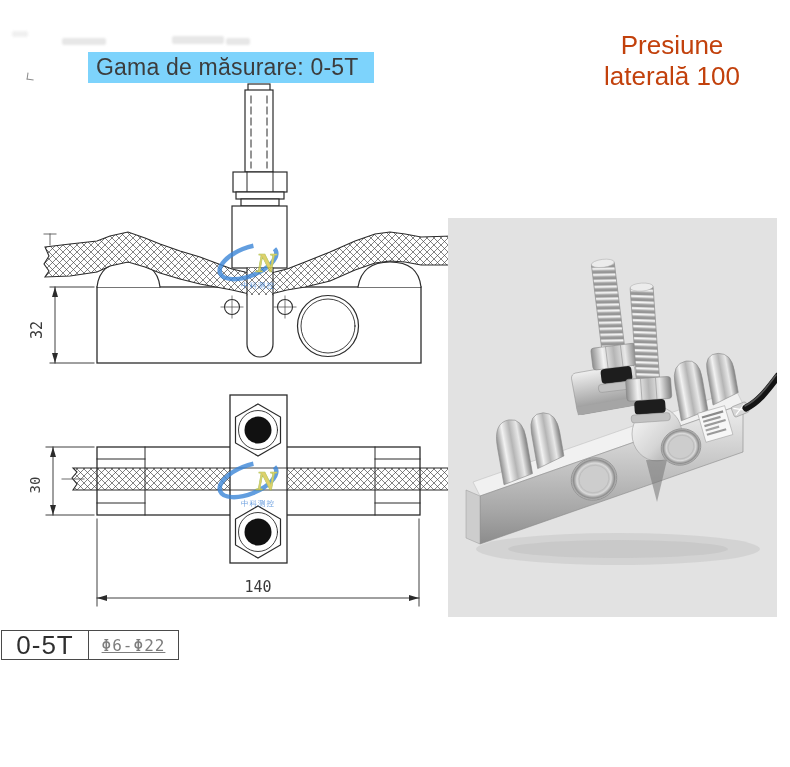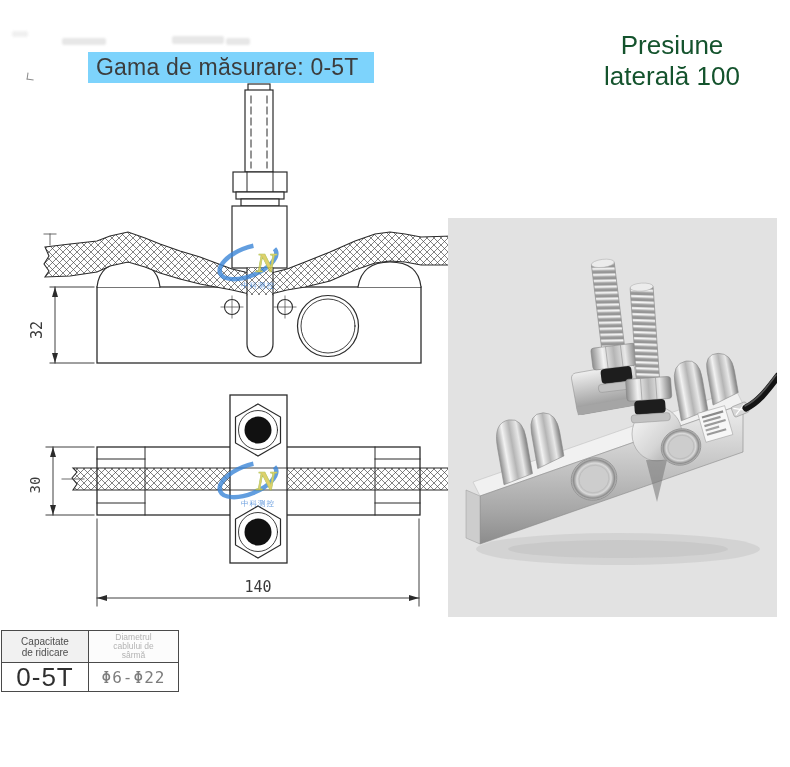--- a/index.html
+++ b/index.html
@@ -2,21 +2,21 @@
 <html><head>
 <meta charset="utf-8">
 <style>
   html,body{margin:0;padding:0;background:#ffffff;width:790px;height:767px;overflow:hidden;
     font-family:"Liberation Sans", sans-serif;}
   .stage{position:relative;width:790px;height:767px;background:#fff;}
 
   .title{position:absolute;left:88px;top:46px;width:270px;padding:2px 8px;background:#7dd3fc;
     font-size:23px;color:#3c3c3c;white-space:nowrap;letter-spacing:.2px;margin-top:6px;}
   .side-note{position:absolute;left:582px;top:30px;width:180px;text-align:center;
-    font-size:26px;line-height:31px;color:#14532d;}
+    font-size:26px;line-height:31px;color:#c2410c;}
 
   .ghost{position:absolute;background:#e7e7e7;filter:blur(1.2px);border-radius:2px;}
   .ghost-corner{position:absolute;width:6px;height:6px;border-left:1.5px solid #8a8a8a;
     border-bottom:1.5px solid #8a8a8a;transform:rotate(8deg);}
 
   .drawing-svg{position:absolute;left:0;top:60px;width:460px;height:560px;}
 
   .photo{position:absolute;left:448px;top:218px;width:329px;height:399px;}
   .photo svg{display:block;}
 
@@ -24,21 +24,21 @@
     background:#fff;}
   .spec-row{display:flex;}
   .spec-row.head{height:31px;border-bottom:1.5px solid #4a4a4a;}
   .spec-row.data{height:28px;justify-content:space-between;}
   .cell{display:flex;flex-direction:column;align-items:center;justify-content:center;}
   .c1{width:86px;border-right:1.5px solid #4a4a4a;}
   .c2{flex:1;}
   .head1{background:#f1f1f1;color:#4d4d4d;font-size:10px;line-height:11px;}
   .head2{background:#fcfcfc;color:#b3b3b3;font-size:8.5px;line-height:9px;}
   .val1{font-size:26px;color:#2f2f2f;letter-spacing:1px;}
-  .val2{font-size:16px;color:#7d7d7d;letter-spacing:1px;font-family:"DejaVu Sans Mono",monospace;}
+  .val2{font-size:16px;color:#7d7d7d;letter-spacing:1px;font-family:"DejaVu Sans Mono",monospace;text-decoration:underline;}
 </style>
 </head>
 <body>
 
 <div class="stage">
 
   <div class="ghost" style="left:62px;top:38px;width:44px;height:7px"></div>
   <div class="ghost" style="left:172px;top:36px;width:52px;height:8px"></div>
   <div class="ghost" style="left:226px;top:38px;width:24px;height:7px"></div>
   <div class="ghost" style="left:12px;top:31px;width:16px;height:6px;opacity:.6"></div>
@@ -262,30 +262,19 @@
     </svg>
   </div>
 
   <div class="title">Gama de măsurare: 0-5T</div>
   <div class="side-note">
     <span>Presiune</span><br>
     <span>laterală 100</span>
   </div>
 
   <div class="spec-table">
-    <div class="spec-row head">
-      <div class="cell c1 head1">
-        <span>Capacitate</span>
-        <span>de ridicare</span>
-      </div>
-      <div class="cell c2 head2">
-        <span>Diametrul</span>
-        <span>cablului de</span>
-        <span>sârmă</span>
-      </div>
-    </div>
     <div class="spec-row data">
       <div class="cell c1 val1">0-5T</div>
       <div class="cell c2 val2">Φ6-Φ22</div>
     </div>
   </div>
 
 </div>
 
 </body></html>

